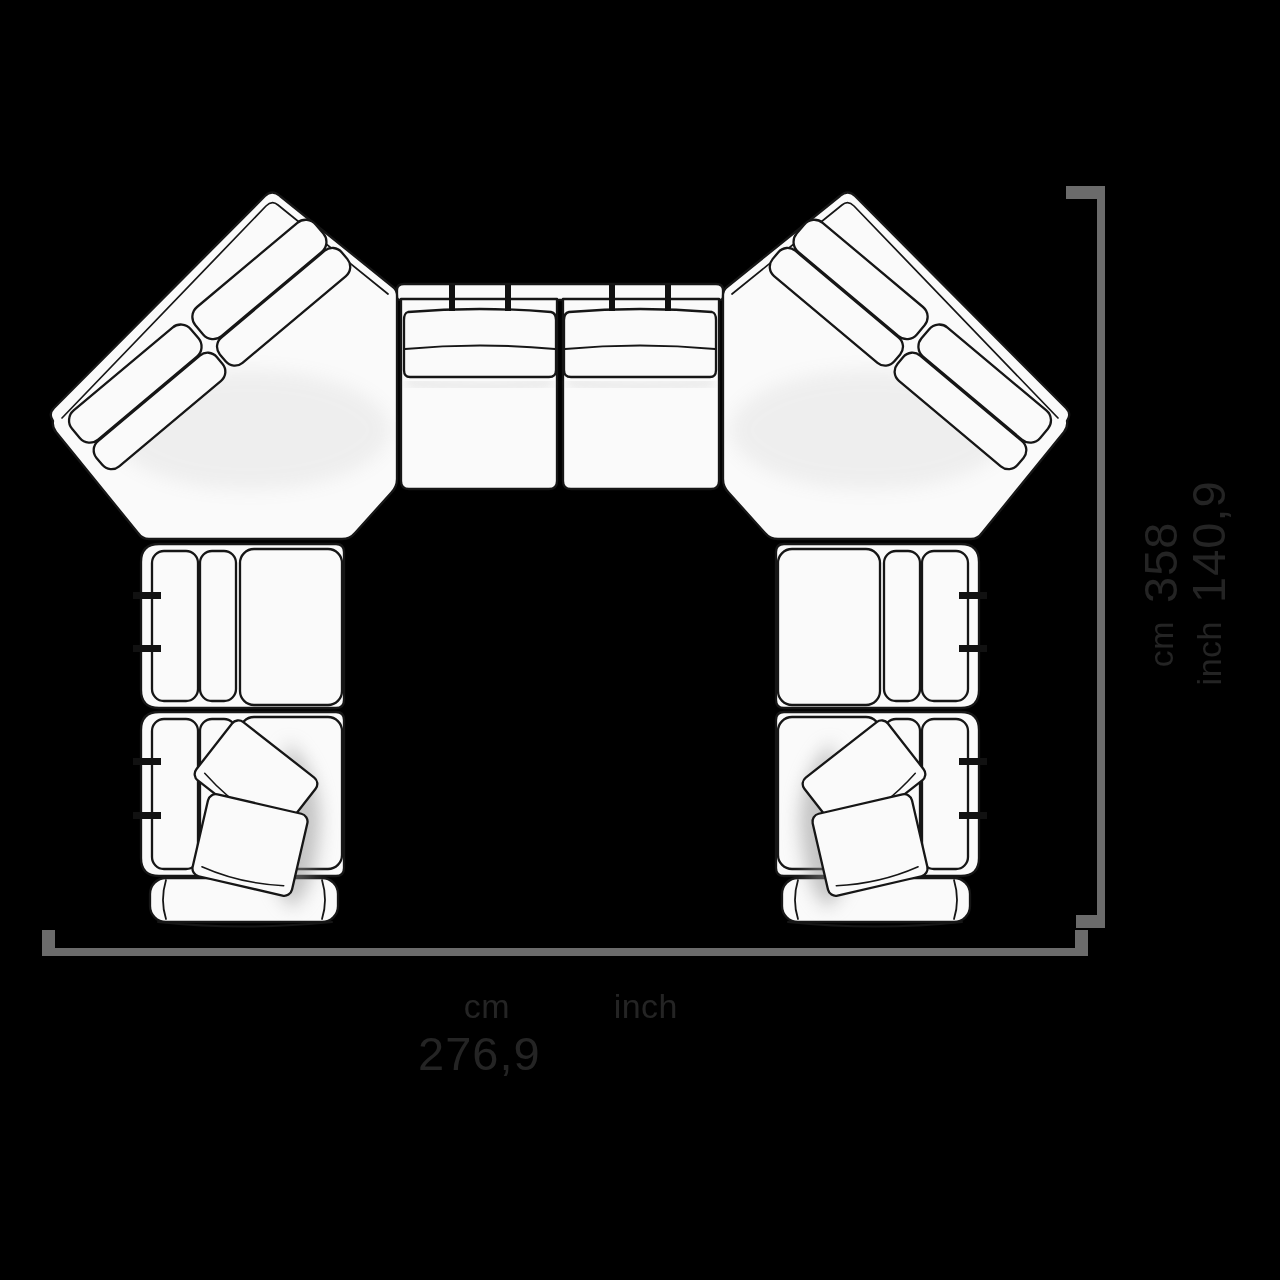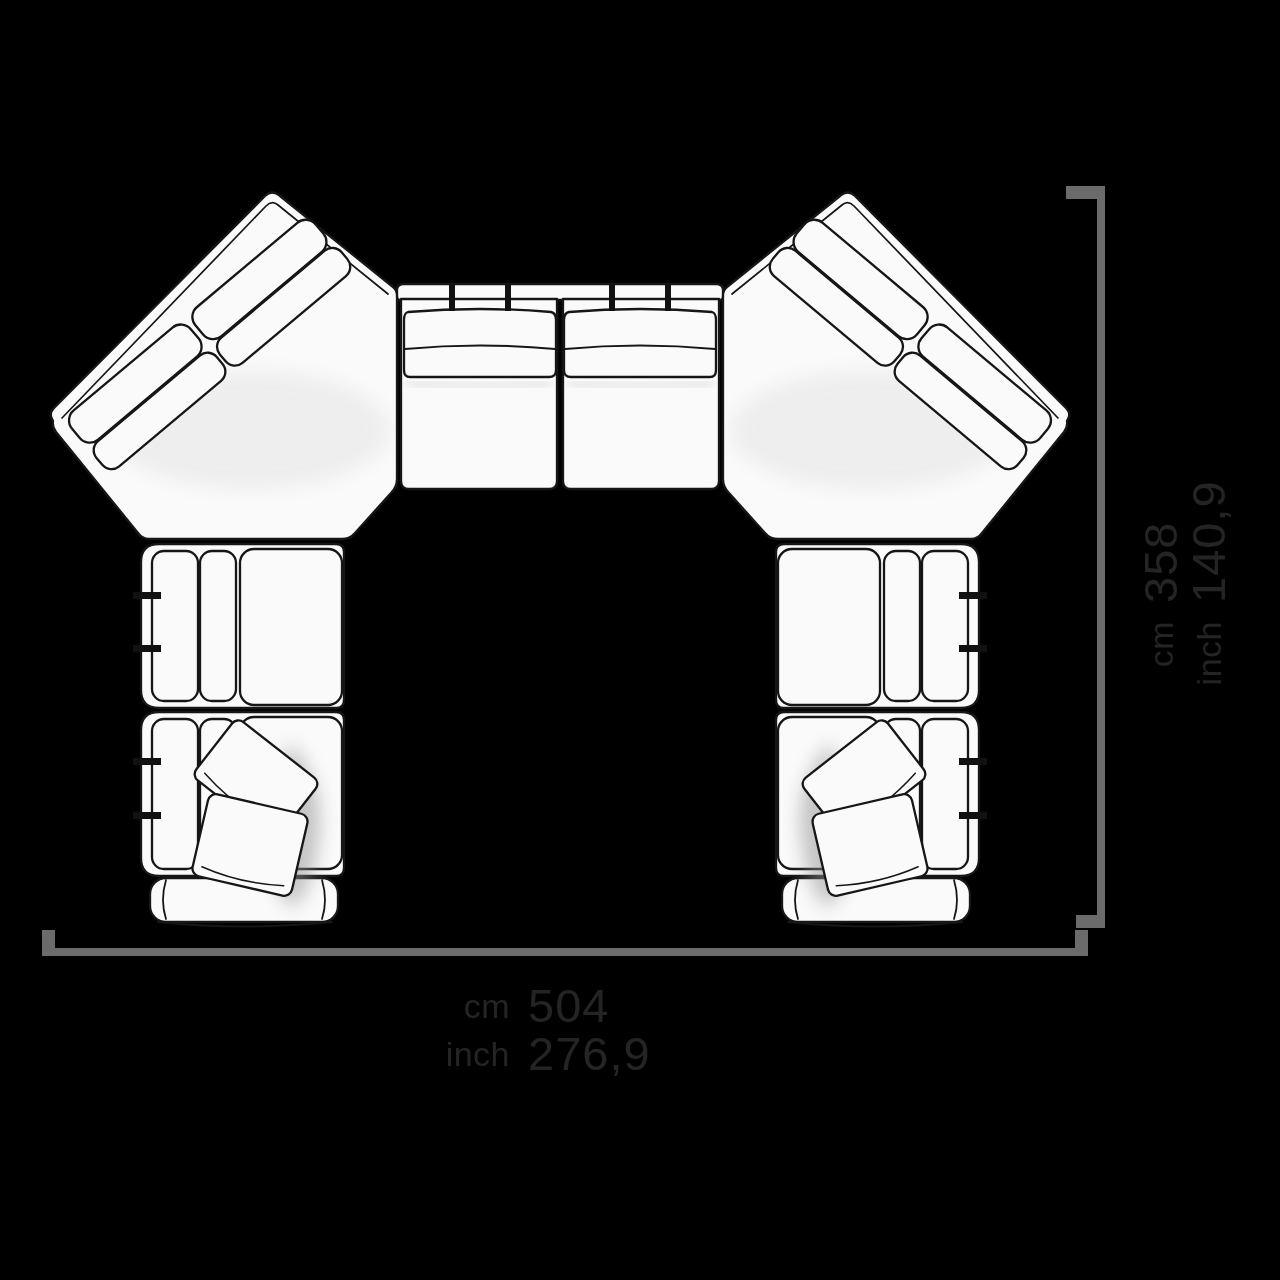--- a/index.html
+++ b/index.html
@@ -107,21 +107,20 @@
     <g>
       <rect x="1097" y="186" width="8" height="742"></rect>
       <rect x="1066" y="186" width="39" height="13"></rect>
       <rect x="1076" y="915" width="29" height="13"></rect>
     </g>
   </g>
 </svg>
 
 <div class="dim-block" id="dim-width">
   <span class="dim-unit">cm</span>
-  <span class="dim-val">504</span>
   <span class="dim-unit">inch</span>
   <span class="dim-val">276,9</span>
 </div>
 
 <div class="dim-block" id="dim-depth">
   <span class="dim-unit">cm</span>
   <span class="dim-val">358</span>
   <span class="dim-unit">inch</span>
   <span class="dim-val">140,9</span>
 </div>

